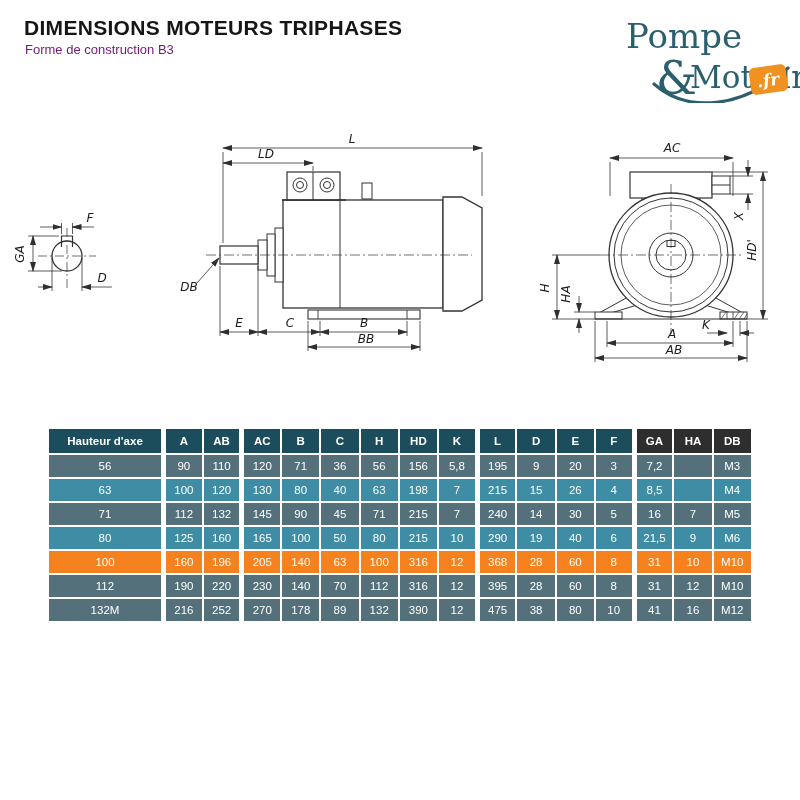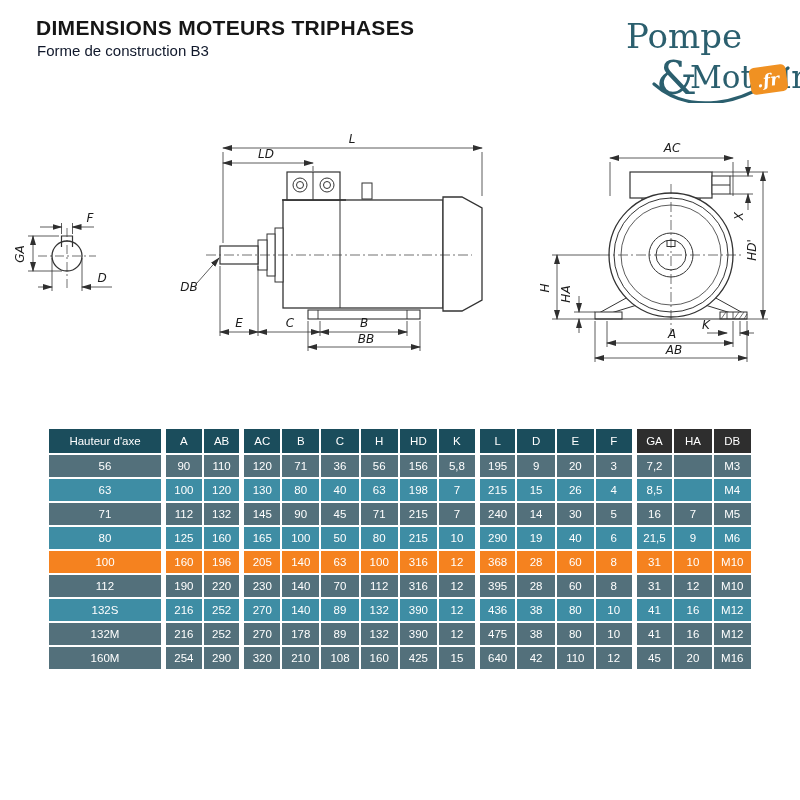--- a/index.html
+++ b/index.html
@@ -1,41 +1,41 @@
 <!DOCTYPE html>
 <html style="--header-bg: #1B4D5C; --row-odd: #53707B; --row-even: #3E8DA4; --dark: #2E2E2E; --hl: #F5821F; --border: #FFFFFF;"><head>
 <meta charset="utf-8">
 <style>
   html,body{margin:0;padding:0;}
   body{
     width:800px;height:800px;position:relative;background:#fff;
     font-family:"Liberation Sans",sans-serif;overflow:hidden;
   }
   
-  .page-header{position:absolute;left:24px;top:16px;margin-left:12px;}
+  .page-header{position:absolute;left:24px;top:16px;}
   .page-title{
     margin:0;font-size:21px;font-weight:bold;color:#161616;
     letter-spacing:.3px;font-family:"Liberation Sans",sans-serif;
   }
-  .page-subtitle{margin:2px 0 0 1px;font-size:15px;color:#0f172a;}
+  .page-subtitle{margin:2px 0 0 1px;font-size:13px;color:#701a75;}
   .logo-wrap{position:absolute;left:608px;top:8px;width:200px;height:95px;}
   
   .drawings-wrap{position:absolute;left:0;top:105px;width:800px;height:320px;}
   svg text.dim{
     font-family:"DejaVu Sans",sans-serif;font-style:italic;
     font-size:12px;fill:#1c1c1c;
   }
   
   .table-wrap{position:absolute;left:47px;top:427px;}
   table{border-collapse:collapse;table-layout:fixed;width:706px;}
   th,td{
     border:2px solid var(--border);height:22px;padding:0;
     text-align:center;vertical-align:middle;color:#fff;font-size:11.5px;
   }
-  th{background:var(--header-bg);font-weight:normal;height:24px;}
+  th{background:var(--header-bg);font-weight:bold;height:24px;}
   th.first{width:112px;}
   tr.ra td{background:var(--row-odd);}
   tr.rb td{background:var(--row-even);}
   tr.hl td{background:var(--hl);}
   th.dark,td.dark{background:var(--dark);}
   th.gs,td.gs{border-left-width:5px;}
 </style>
 </head>
 <body>
 
@@ -360,69 +360,33 @@
           <td>316</td>
           <td>12</td>
           <td class="gs">395</td>
           <td>28</td>
           <td>60</td>
           <td>8</td>
           <td class="dark gs">31</td>
           <td class="dark">12</td>
           <td class="dark">M10</td>
         </tr>
-        <tr class="rb">
-          <td class="first">132S</td>
-          <td class="gs">216</td>
-          <td>252</td>
-          <td class="gs">270</td>
-          <td>140</td>
-          <td>89</td>
-          <td>132</td>
-          <td>390</td>
-          <td>12</td>
-          <td class="gs">436</td>
-          <td>38</td>
-          <td>80</td>
-          <td>10</td>
-          <td class="dark gs">41</td>
-          <td class="dark">16</td>
-          <td class="dark">M12</td>
-        </tr>
         <tr class="ra">
           <td class="first">132M</td>
           <td class="gs">216</td>
           <td>252</td>
           <td class="gs">270</td>
           <td>178</td>
           <td>89</td>
           <td>132</td>
           <td>390</td>
           <td>12</td>
           <td class="gs">475</td>
           <td>38</td>
           <td>80</td>
           <td>10</td>
           <td class="dark gs">41</td>
           <td class="dark">16</td>
           <td class="dark">M12</td>
         </tr>
-        <tr class="ra">
-          <td class="first">160M</td>
-          <td class="gs">254</td>
-          <td>290</td>
-          <td class="gs">320</td>
-          <td>210</td>
-          <td>108</td>
-          <td>160</td>
-          <td>425</td>
-          <td>15</td>
-          <td class="gs">640</td>
-          <td>42</td>
-          <td>110</td>
-          <td>12</td>
-          <td class="dark gs">45</td>
-          <td class="dark">20</td>
-          <td class="dark">M16</td>
-        </tr>
       </tbody>
   </table>
 </div>
 
 </body></html>

